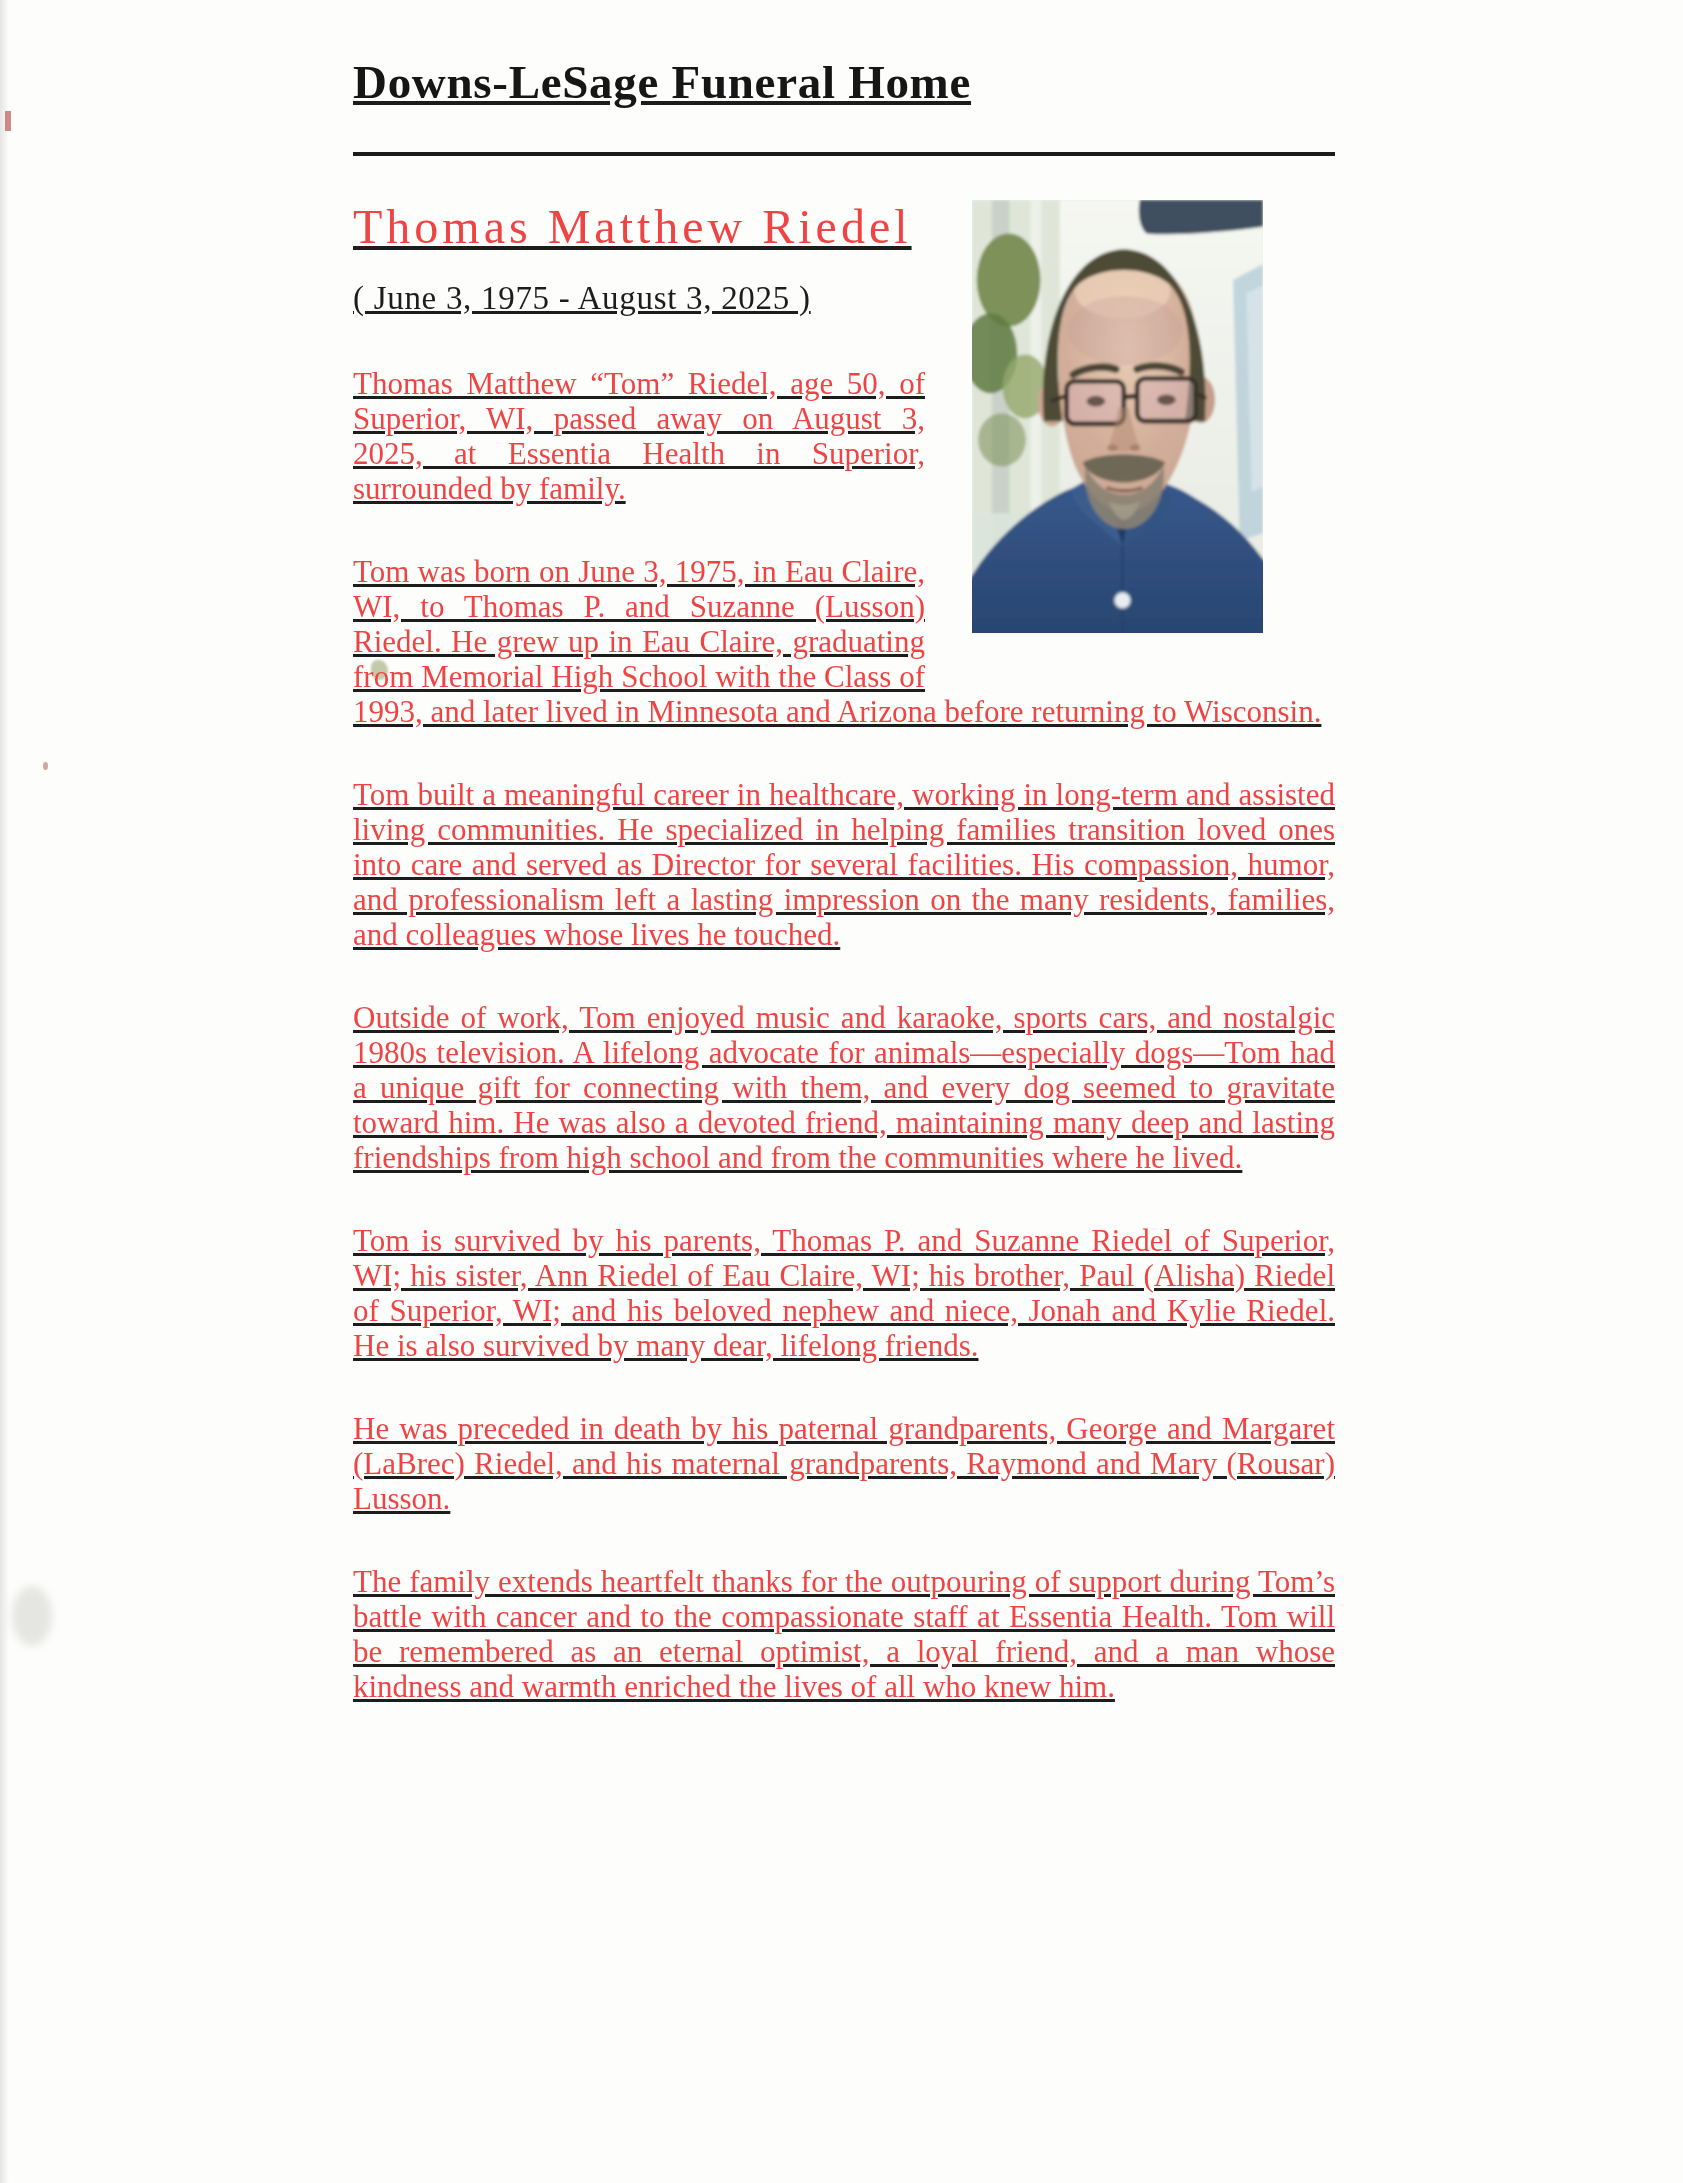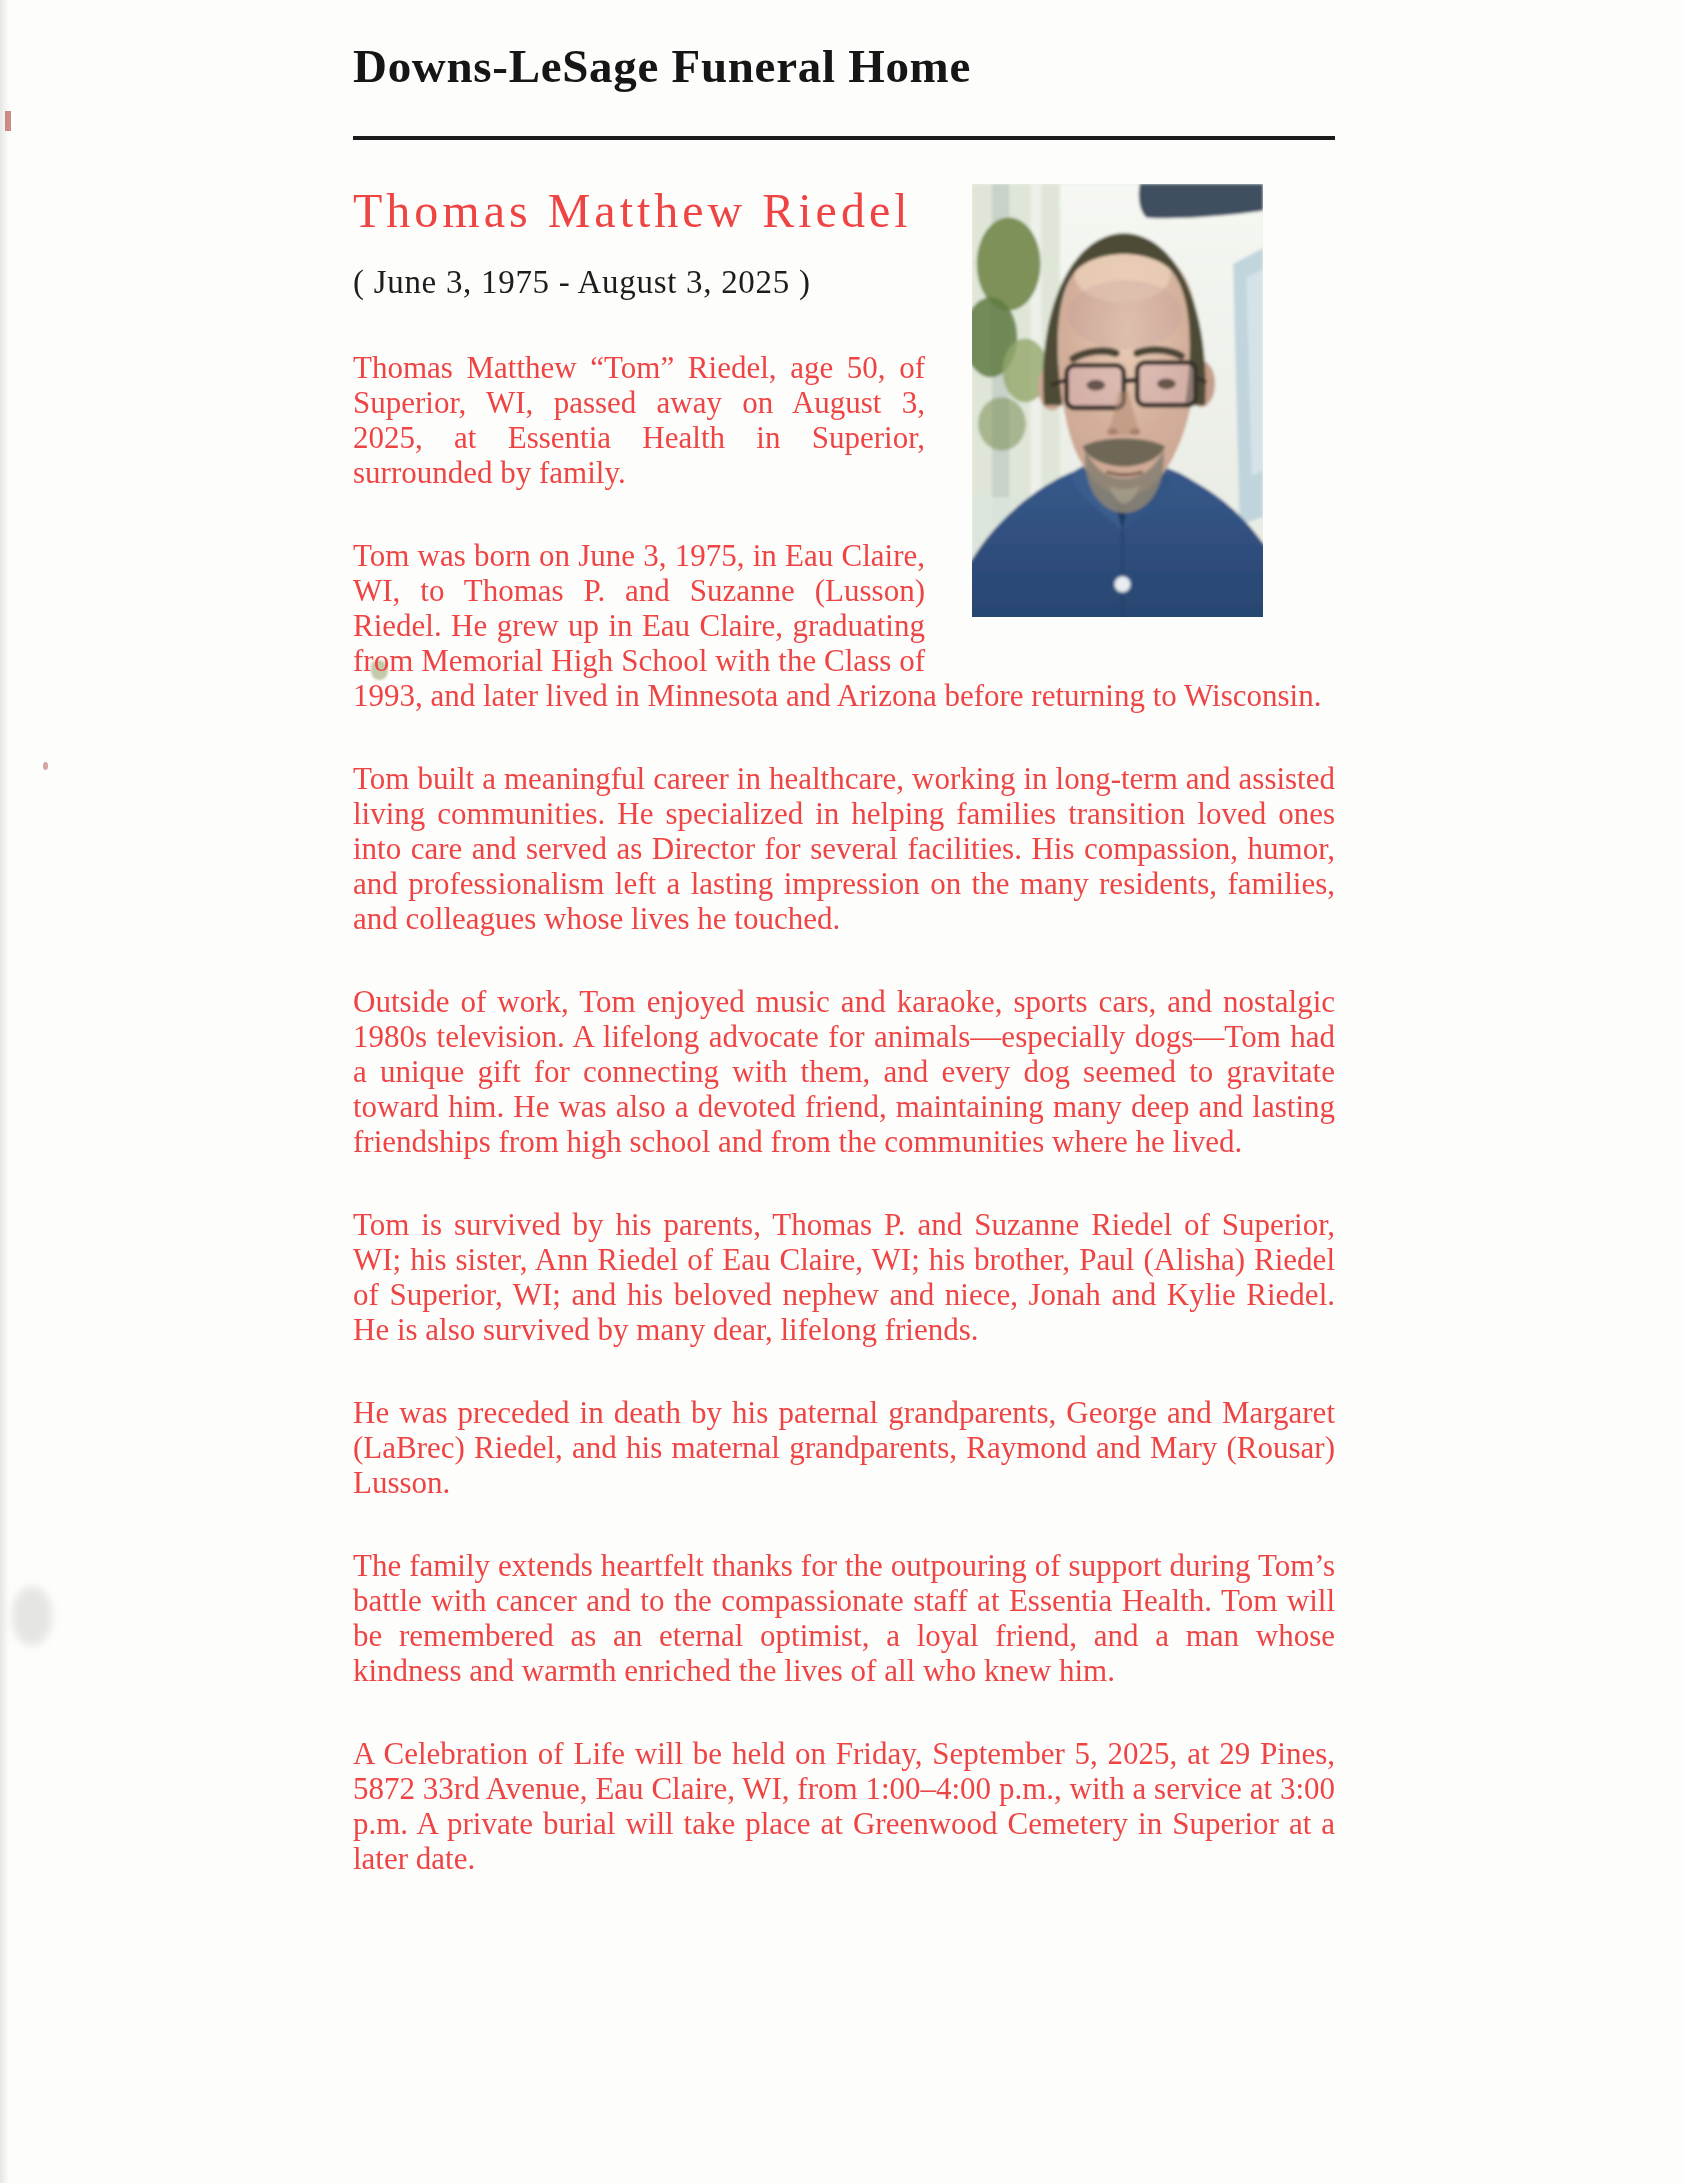--- a/index.html
+++ b/index.html
@@ -6,21 +6,21 @@
   html,body { margin:0; padding:0; background:#ffffff; }
   .page {
     position:relative;
     width:1683px; height:2183px;
     background:#fdfdfb;
     font-family:"Liberation Serif", serif;
     color:#1d1d1d;
     overflow:hidden;
   }
   .content {
-    position:absolute; left:353px; top:41px; width:982px;
+    position:absolute; left:353px; top:57px; width:982px;text-decoration:underline;
   }
   .fh-title {
     font-size:47px; font-weight:bold; margin:0; letter-spacing:0.7px;
     line-height:1.1; color:#161616;
   }
   .rule {
     height:4px; background:#1b1b1b; margin-top:43px; width:100%;
   }
   .article { margin-top:44px; }
   .photo-float {
@@ -178,18 +178,17 @@
 
       <div class="dates">( June 3, 1975 - August 3, 2025 )</div>
 
       <p class="body">Thomas Matthew “Tom” Riedel, age 50, of Superior, WI, passed away on August 3, 2025, at Essentia Health in Superior, surrounded by family.</p>
       <p class="body">Tom was born on June 3, 1975, in Eau Claire, WI, to Thomas P. and Suzanne (Lusson) Riedel. He grew up in Eau Claire, graduating from Memorial High School with the Class of 1993, and later lived in Minnesota and Arizona before returning to Wisconsin.</p>
       <p class="body">Tom built a meaningful career in healthcare, working in long-term and assisted living communities. He specialized in helping families transition loved ones into care and served as Director for several facilities. His compassion, humor, and professionalism left a lasting impression on the many residents, families, and colleagues whose lives he touched.</p>
       <p class="body">Outside of work, Tom enjoyed music and karaoke, sports cars, and nostalgic 1980s television. A lifelong advocate for animals—especially dogs—Tom had a unique gift for connecting with them, and every dog seemed to gravitate toward him. He was also a devoted friend, maintaining many deep and lasting friendships from high school and from the communities where he lived.</p>
       <p class="body">Tom is survived by his parents, Thomas P. and Suzanne Riedel of Superior, WI; his sister, Ann Riedel of Eau Claire, WI; his brother, Paul (Alisha) Riedel of Superior, WI; and his beloved nephew and niece, Jonah and Kylie Riedel. He is also survived by many dear, lifelong friends.</p>
       <p class="body">He was preceded in death by his paternal grandparents, George and Margaret (LaBrec) Riedel, and his maternal grandparents, Raymond and Mary (Rousar) Lusson.</p>
       <p class="body">The family extends heartfelt thanks for the outpouring of support during Tom’s battle with cancer and to the compassionate staff at Essentia Health. Tom will be remembered as an eternal optimist, a loyal friend, and a man whose kindness and warmth enriched the lives of all who knew him.</p>
-      <p class="body">A Celebration of Life will be held on Friday, September 5, 2025, at 29 Pines, 5872 33rd Avenue, Eau Claire, WI, from 1:00–4:00 p.m., with a service at 3:00 p.m. A private burial will take place at Greenwood Cemetery in Superior at a later date.</p>
 
     </div>
   </div>
 </div>
 
 
 </body></html>

